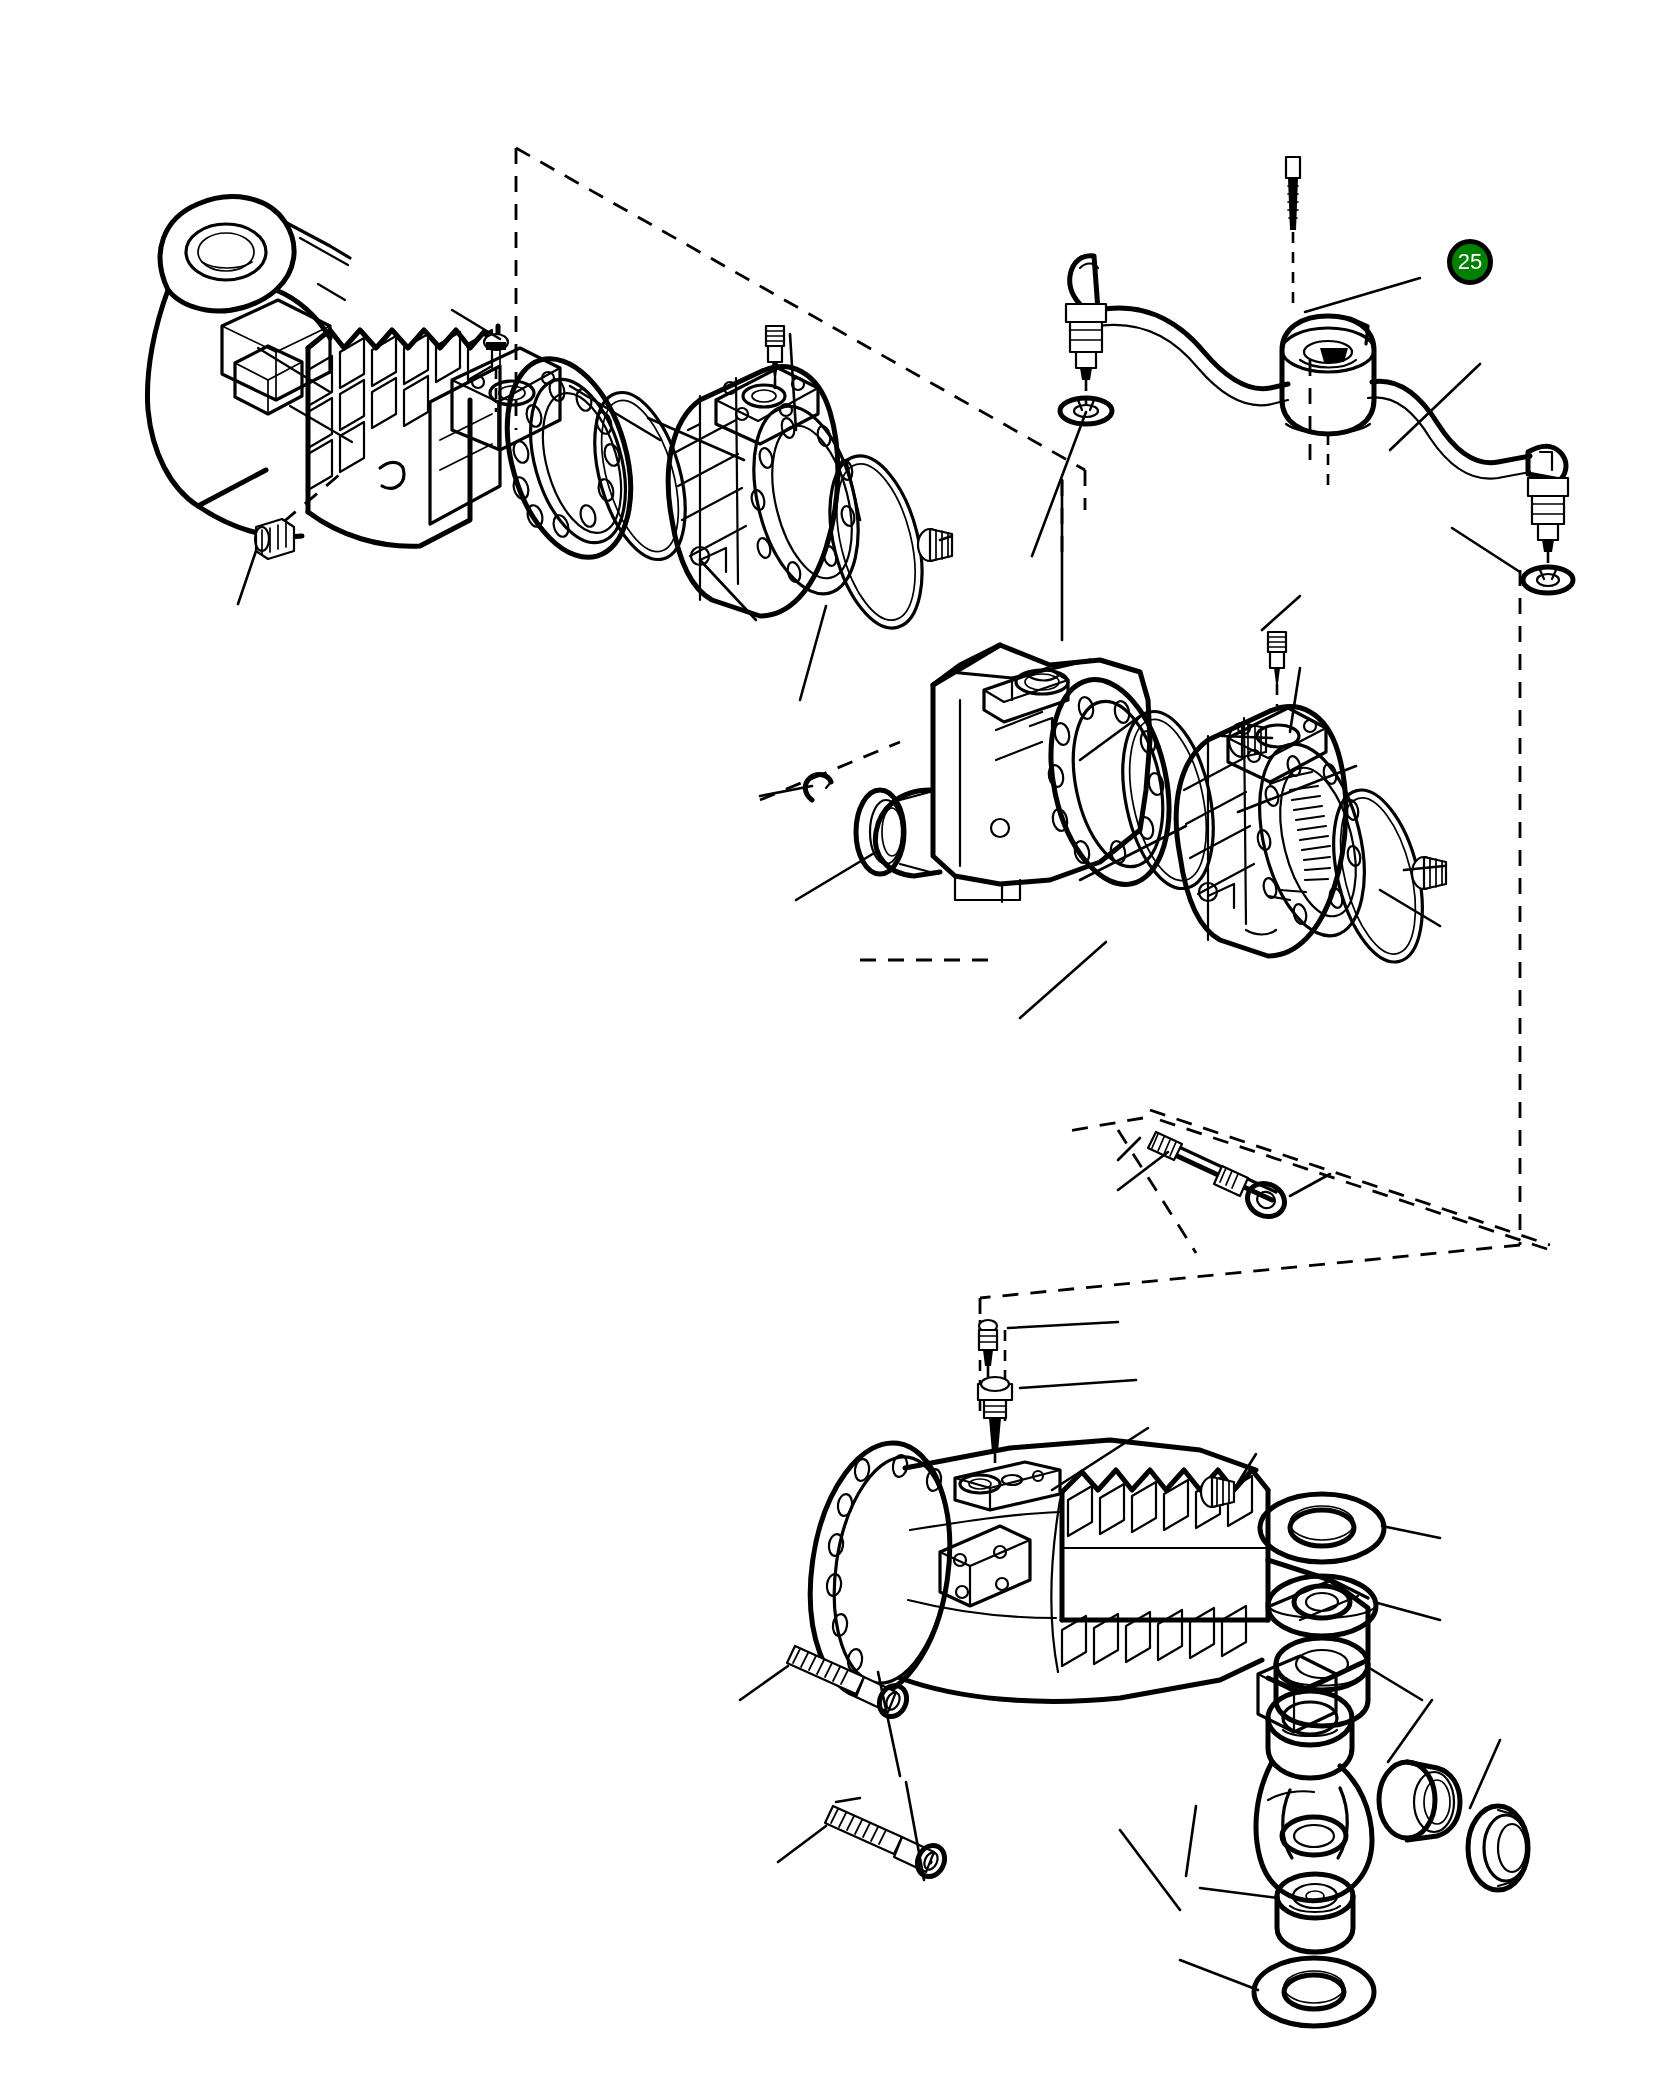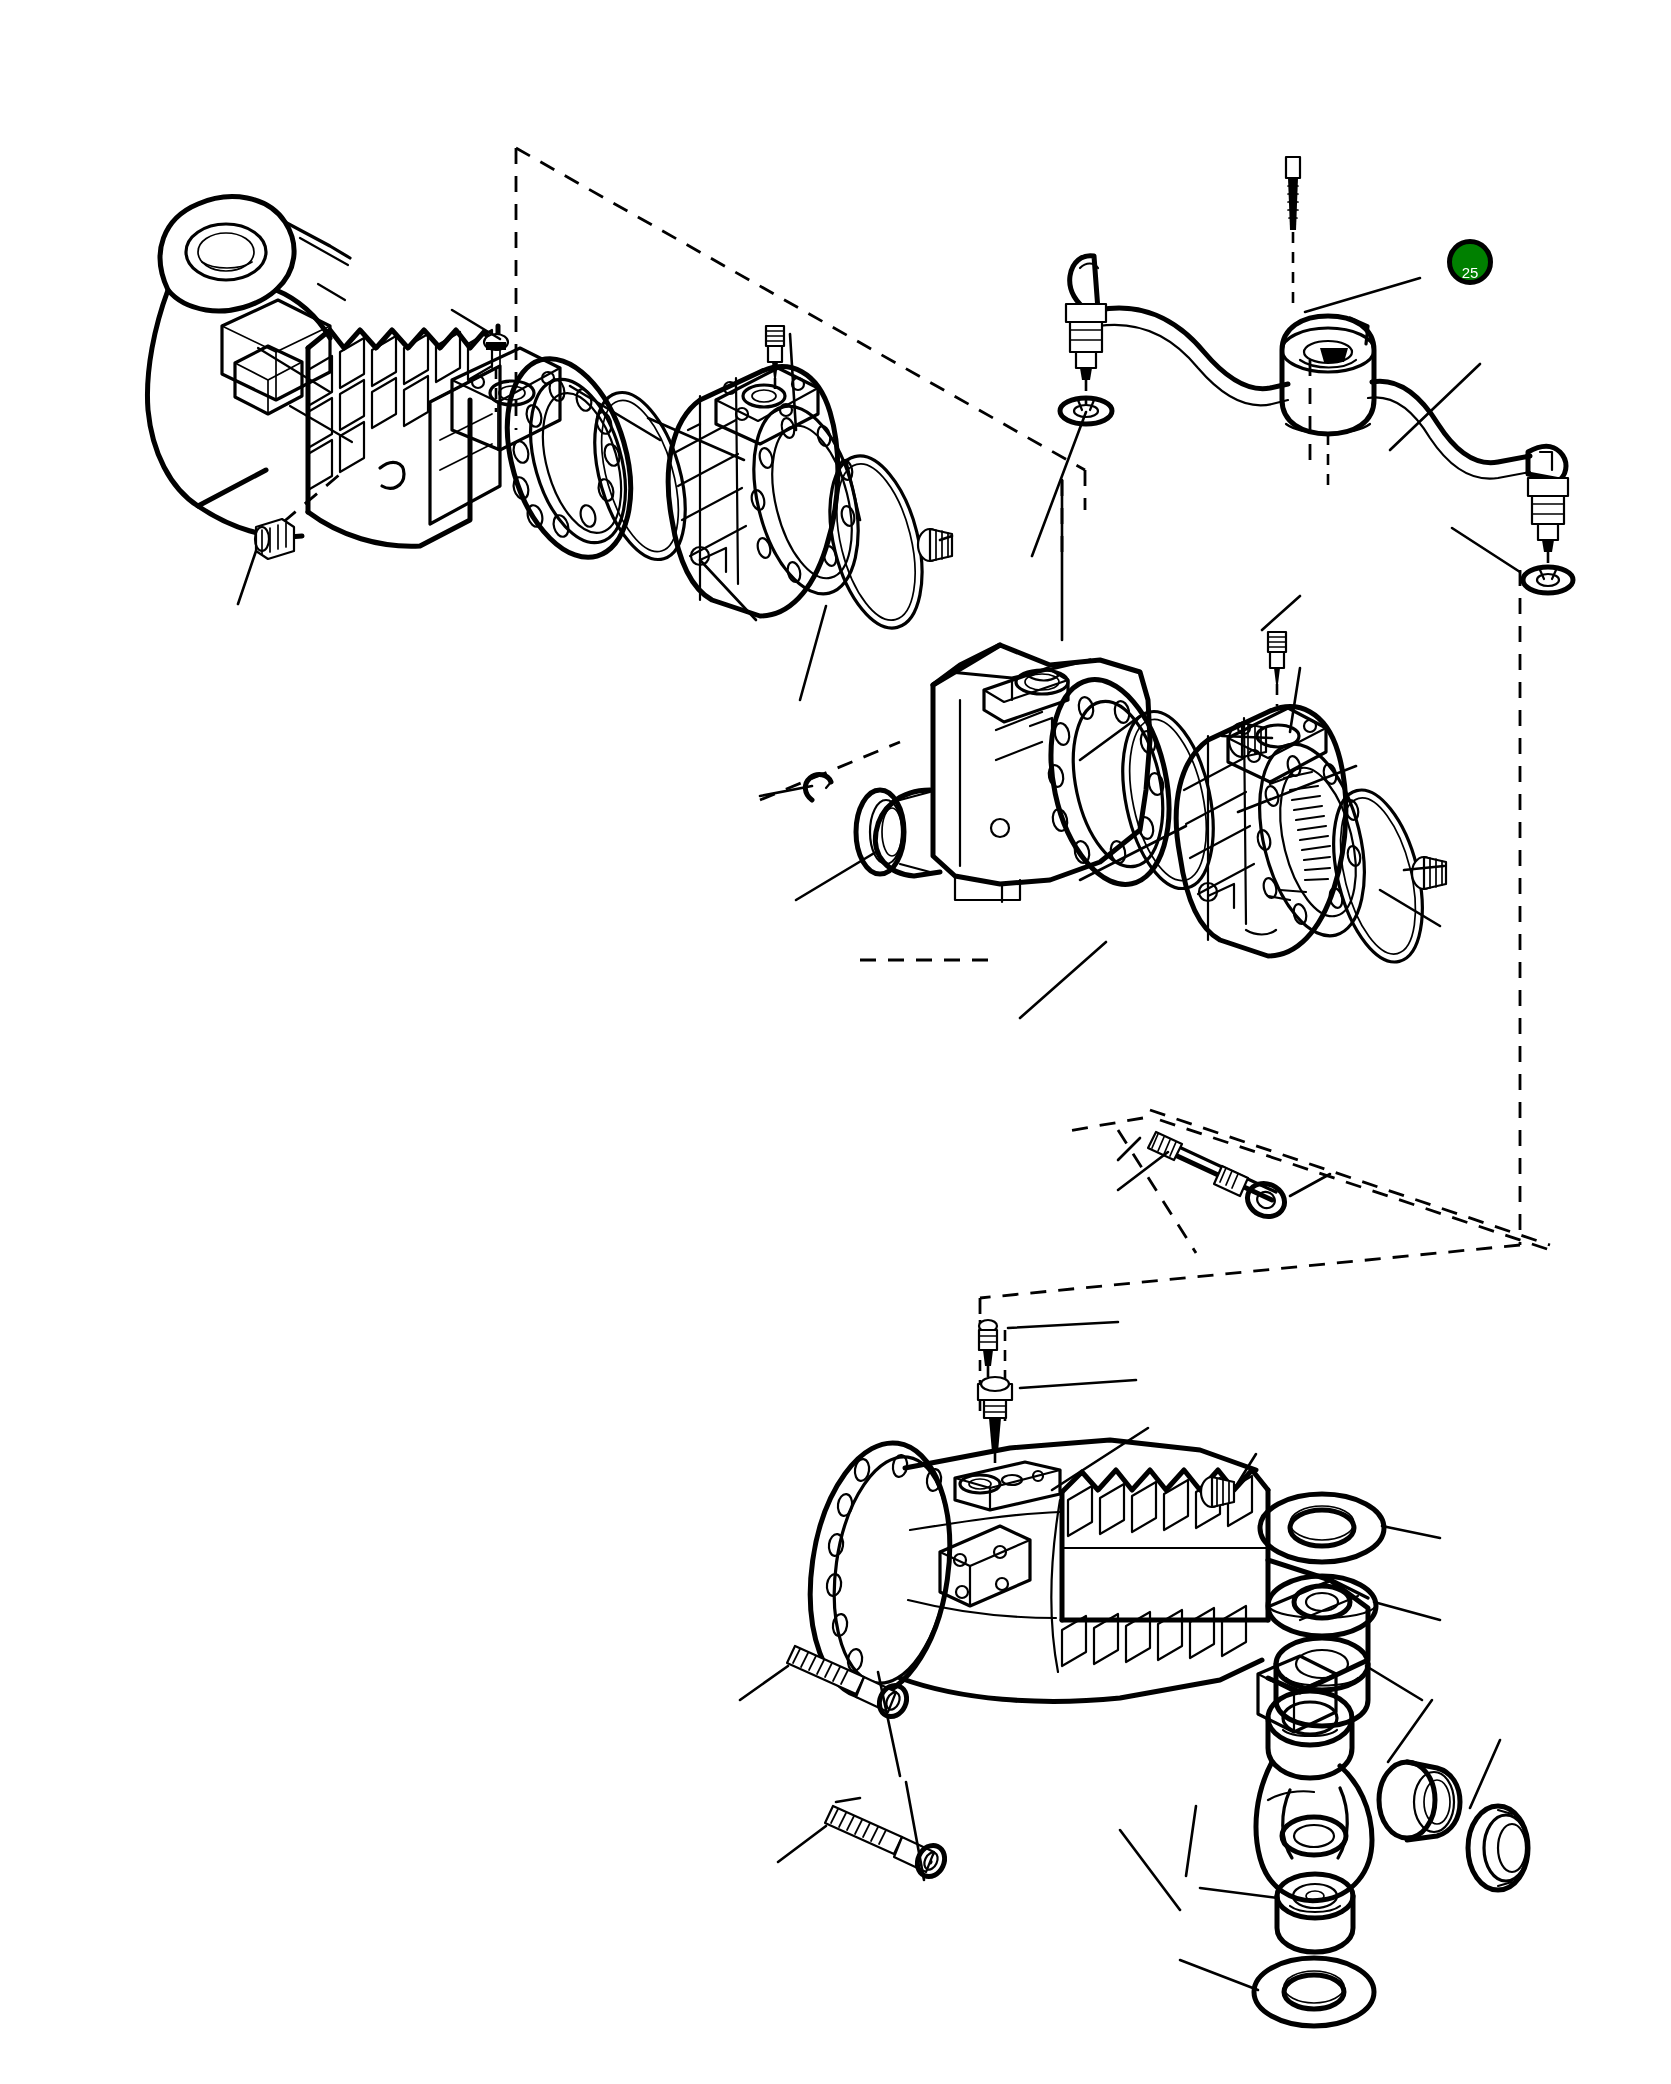--- a/index.html
+++ b/index.html
@@ -28,25 +28,25 @@
   }
   .callout-badge {
     position: absolute;
     width: 46px;
     height: 46px;
     border-radius: 50%;
     background: #008000;
     border: 5px solid #000000;
     box-sizing: border-box;
     display: flex;
-    align-items: flex-end;
+    align-items: center;
     justify-content: center;
     color: #ffffff;
     font-family: "Liberation Sans", sans-serif;
-    font-size: 15px;
+    font-size: 22px;
     line-height: 1;
     user-select: none;
   }
 </style>
 </head>
 <body>
 
 <div id="sheet">
 
   <svg id="diagram-svg" viewBox="0 0 1671 2084">

